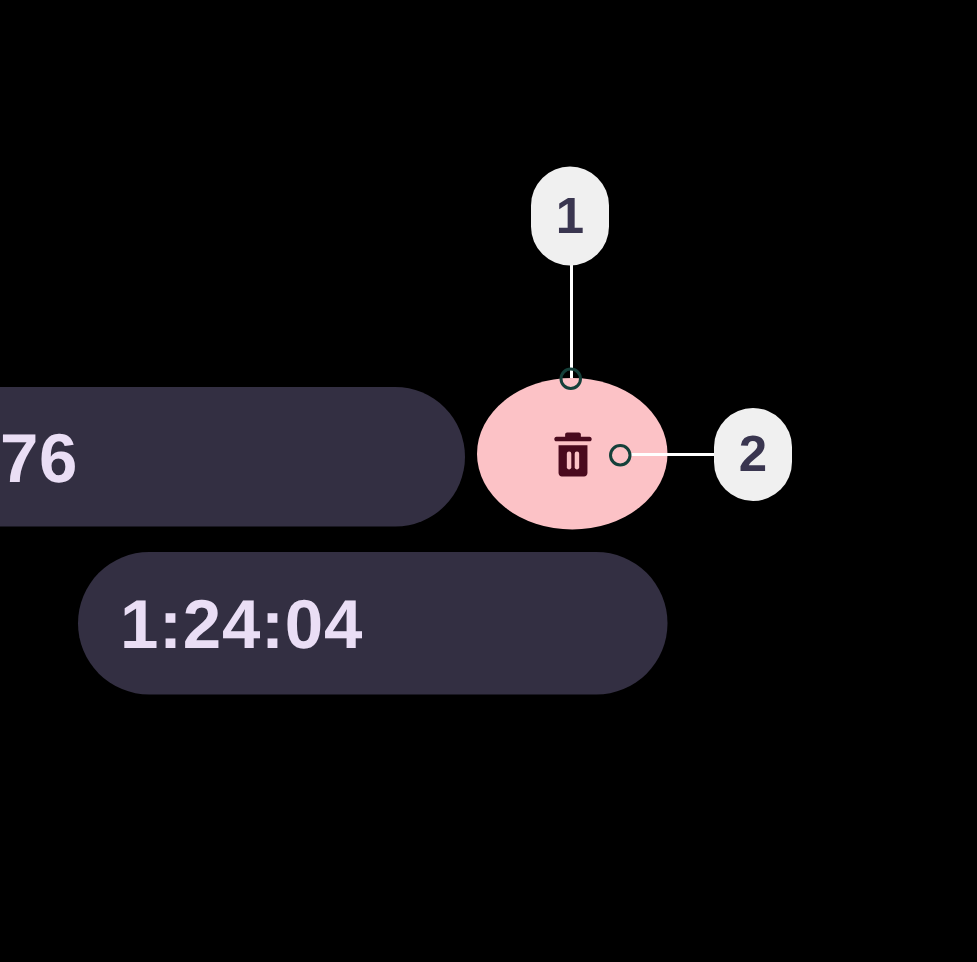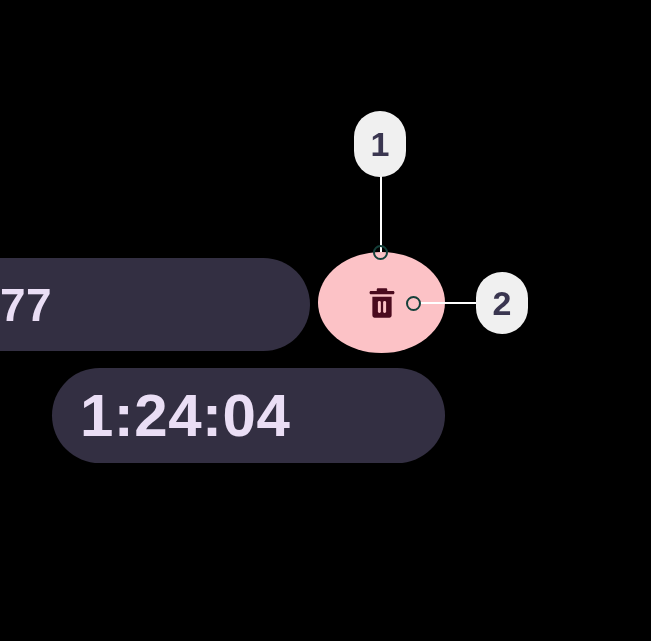--- a/index.html
+++ b/index.html
@@ -39,21 +39,21 @@
     height: 93px;
     padding-left: 120px;
     font-size: 46px;
   }
   #chip-timer {
     left: 52px;
     top: 368px;
     width: 393px;
     height: 95px;
     padding-left: 28px;
-    font-size: 60px;
+    font-size: 46px;
   }
 
   
   #delete-target {
     position: absolute;
     left: 318px;
     top: 252px;
     width: 127px;
     height: 101px;
     background: #FCC2C6;
@@ -130,21 +130,21 @@
     width: 52px;
     height: 62px;
   }
 </style>
 </head>
 <body>
 
 <div id="screen">
 
   <div class="chip" id="chip-count">
-    <span>77</span>
+    <span>76</span>
   </div>
 
   <div class="chip" id="chip-timer">
     <span>1:24:04</span>
   </div>
 
   <div id="delete-target">
     <svg id="trash-icon" viewBox="0 0 24 24" xmlns="http://www.w3.org/2000/svg">
       <path fill="#4A0A1E" d="M9.2 1.6h5.6c.5 0 .9.4.9.9v1.1h4.1c.6 0 1 .5 1 1.1 0 .6-.4 1.1-1 1.1H4.2c-.6 0-1-.5-1-1.1 0-.6.4-1.1 1-1.1h4.1V2.5c0-.5.4-.9.9-.9z"></path>
       <path fill="#4A0A1E" d="M5.2 7.6h13.6v13.1c0 .9-.7 1.7-1.6 1.7H6.8c-.9 0-1.6-.8-1.6-1.7V7.6z"></path>

